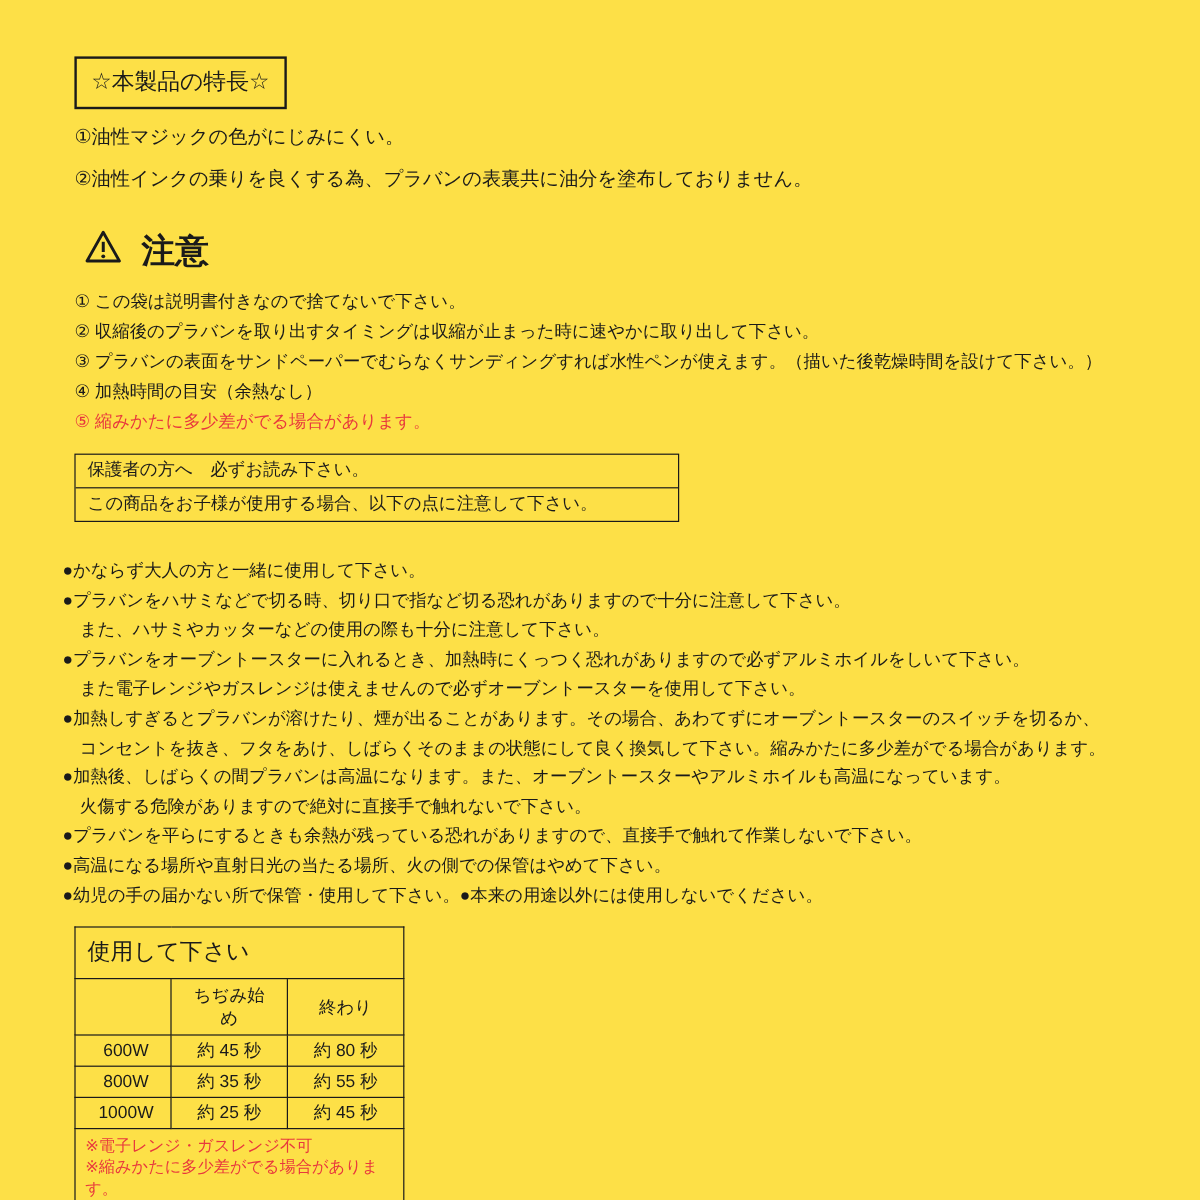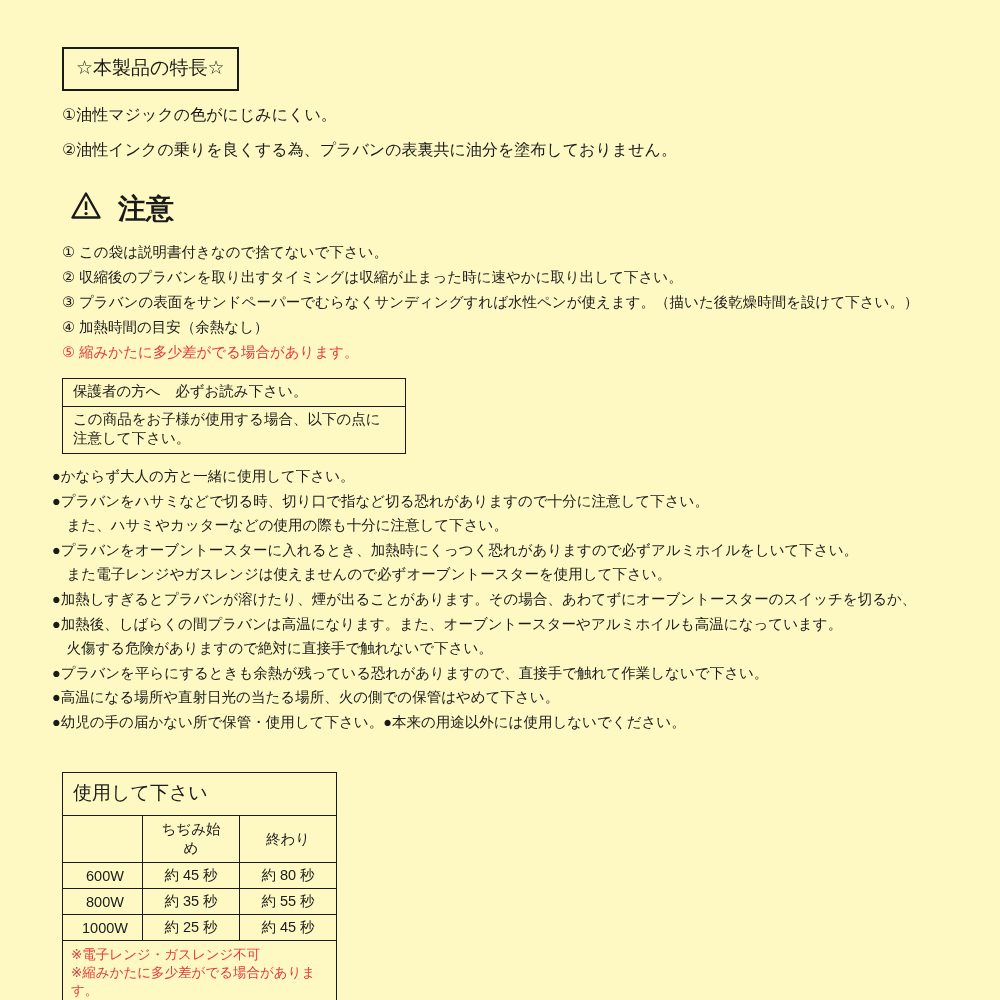--- a/index.html
+++ b/index.html
@@ -8,21 +8,21 @@
     width: 1000px;
     height: 1000px;
     background: #ffffff;
     color: #1a1a1a;
     font-family: "Liberation Sans", "DejaVu Sans", sans-serif;
   }
   .sheet {
     position: relative;
     width: 1000px;
     height: 1000px;
-    background: #fef9c3;
+    background: #fde047;
     overflow: hidden;
   }
 
   
   .features-title-box {
     position: absolute;
     left: 62px;
     top: 47px;
     border: 2px solid #1a1a1a;
     padding: 6px 12px 8px 12px;
@@ -62,21 +62,21 @@
     white-space: nowrap;
   }
 
   .red { color: #e8383d; }
 
   
   .guardian-box {
     position: absolute;
     left: 62px;
     top: 378px;
-    width: 344px;
+    width: 504px;
     border: 1.5px solid #1a1a1a;
     font-size: 14.5px;
   }
   .guardian-box .g-row { padding: 3px 10px 5px 10px; }
   .guardian-box .g-row + .g-row { border-top: 1.5px solid #1a1a1a; }
 
   
   .bullets {
     position: absolute;
     left: 52px;
@@ -159,20 +159,21 @@
     <div class="g-row">この商品をお子様が使用する場合、以下の点に注意して下さい。</div>
   </div>
 
   <div class="bullets">
     <div>●かならず大人の方と一緒に使用して下さい。</div>
     <div>●プラバンをハサミなどで切る時、切り口で指など切る恐れがありますので十分に注意して下さい。</div>
     <div>　また、ハサミやカッターなどの使用の際も十分に注意して下さい。</div>
     <div>●プラバンをオーブントースターに入れるとき、加熱時にくっつく恐れがありますので必ずアルミホイルをしいて下さい。</div>
     <div>　また電子レンジやガスレンジは使えませんので必ずオーブントースターを使用して下さい。</div>
     <div>●加熱しすぎるとプラバンが溶けたり、煙が出ることがあります。その場合、あわてずにオーブントースターのスイッチを切るか、</div>
+    <div>　コンセントを抜き、フタをあけ、しばらくそのままの状態にして良く換気して下さい。縮みかたに多少差がでる場合があります。</div>
     <div>●加熱後、しばらくの間プラバンは高温になります。また、オーブントースターやアルミホイルも高温になっています。</div>
     <div>　火傷する危険がありますので絶対に直接手で触れないで下さい。</div>
     <div>●プラバンを平らにするときも余熱が残っている恐れがありますので、直接手で触れて作業しないで下さい。</div>
     <div>●高温になる場所や直射日光の当たる場所、火の側での保管はやめて下さい。</div>
     <div>●幼児の手の届かない所で保管・使用して下さい。●本来の用途以外には使用しないでください。</div>
   </div>
 
   <table class="heat-table">
     <colgroup>
       <col class="col-watt">

